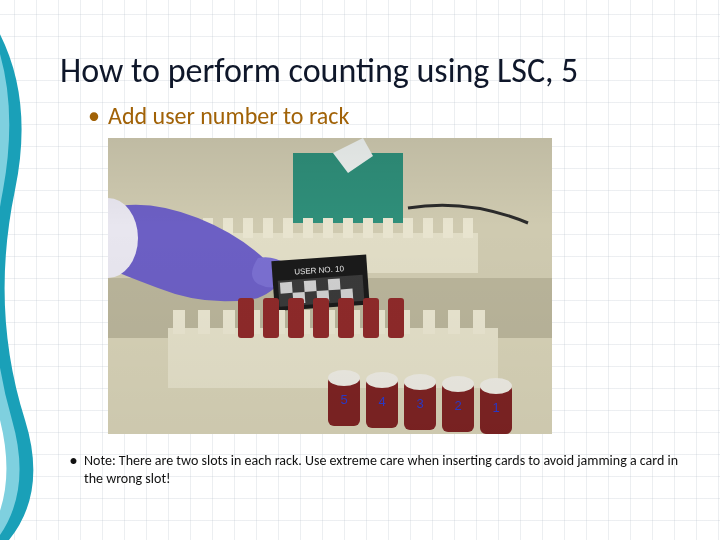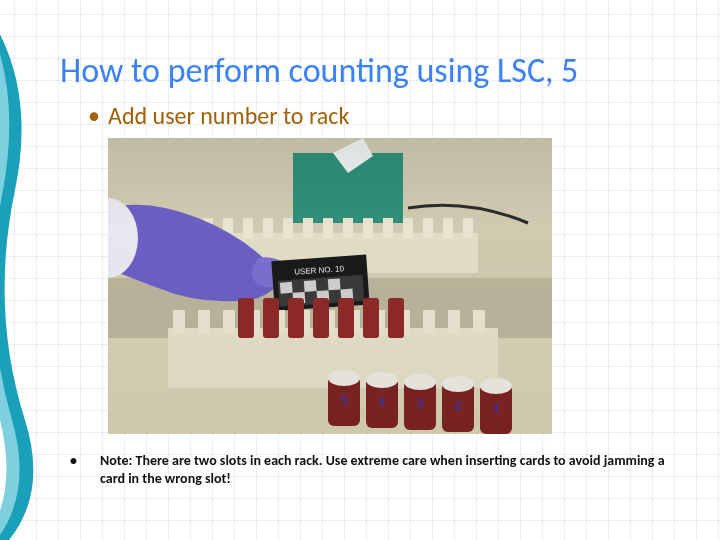--- a/index.html
+++ b/index.html
@@ -25,31 +25,31 @@
     width: 90px; height: 560px;
     z-index: 2;
   }
   .content {
     position: absolute;
     left: 60px; top: 50px; right: 30px; bottom: 20px;
     z-index: 3;
   }
   .title {
     font-size: 34px;
-    color: #3b82f6;
+    color: #0f172a;
     margin-bottom: 10px;
     font-weight: 400;
   }
   ul.main { list-style: none; padding-left: 28px; }
   ul.main > li.b1 { position: relative; font-size: 24px; color: #a16207; padding-left: 20px; margin-bottom: 8px; }
   ul.main > li.b1::before { content: "•"; position: absolute; left: 0; top: 0; font-size: 24px; }
   .imgwrap { padding-left: 48px; margin-top: 4px; margin-bottom: 18px; }
   .photo { width: 444px; height: 296px; display: block; }
   ul.note { list-style: none; padding-left: 0; }
-  ul.note > li { position: relative; font-size: 14px; font-weight: 700; color: #111; padding-left: 40px; line-height: 1.25; }
+  ul.note > li { position: relative; font-size: 14px; font-weight: 400; color: #111; padding-left: 24px; line-height: 1.25; }
   ul.note > li::before { content: "•"; position: absolute; left: 10px; top: 0; font-size: 14px; font-weight: 700; }
   .notelabel { }
 </style>
 </head>
 <body>
 
 <div class="slide">
   <div class="grid"></div>
 
   <svg class="wave" viewBox="0 0 90 560" preserveAspectRatio="none">

